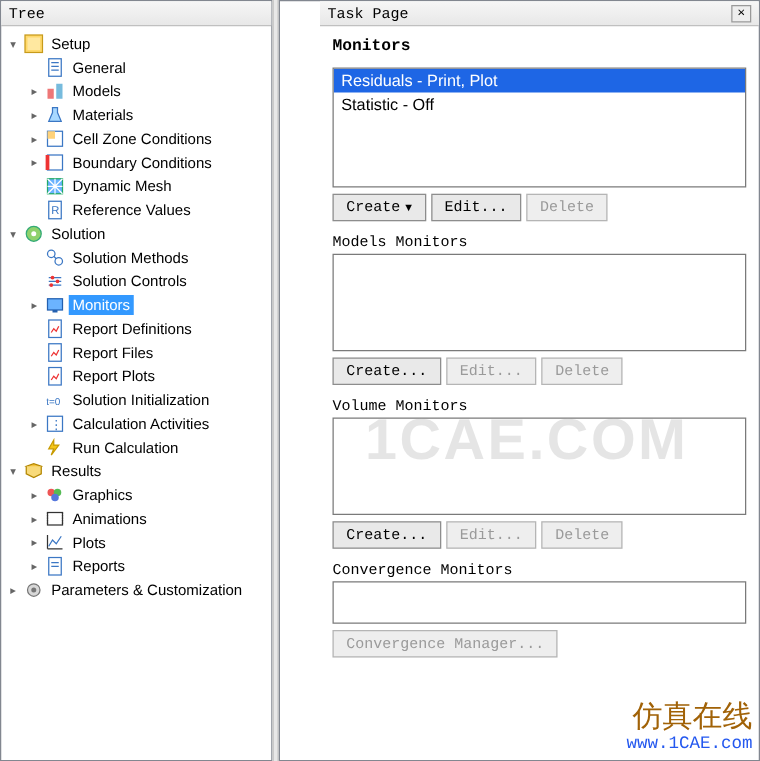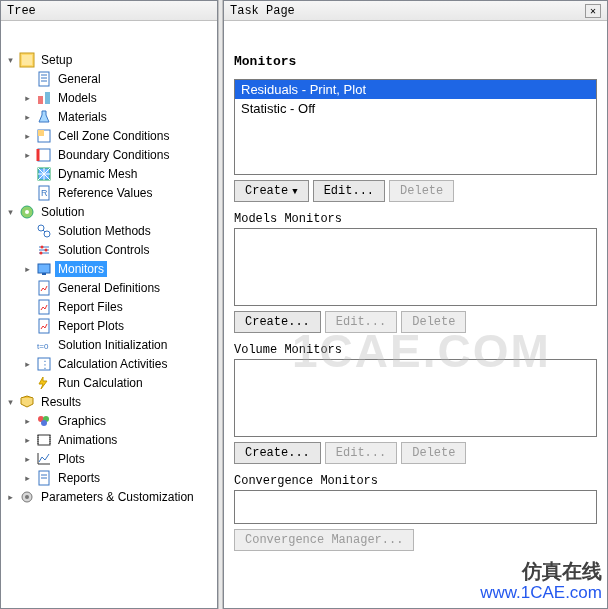--- a/index.html
+++ b/index.html
@@ -11,21 +11,20 @@
     width: 608px;
     height: 609px;
     overflow: hidden;
     display: flex;
   }
   .panel {
     border: 1px solid #828790;
     background: #fff;
     display: flex;
     flex-direction: column;
-    gap: 25px;
   }
   .panel-title {
     background: linear-gradient(#f6f6f6, #e8e8e8);
     border-bottom: 1px solid #c0c0c0;
     padding: 2px 6px;
     font-family: "Courier New", monospace;
     font-size: 12px;
     display: flex;
     align-items: center;
     height: 20px;
@@ -39,21 +38,21 @@
     background: #eee;
     display: flex;
     align-items: center;
     justify-content: center;
     font-size: 10px;
     cursor: pointer;
   }
   
   .tree-panel { width: 218px; height: 100%; }
   .splitter { width: 5px; background: #e8e8e8; border-left:1px solid #c0c0c0; border-right:1px solid #c0c0c0; cursor: col-resize; }
-  .task-panel { flex: 1; height: 100%; }
+  .task-panel { flex: 1; height: 100%; padding-left: 32px; }
   .tree-body { flex: 1; overflow: auto; padding: 4px 0 4px 2px; }
   .tree ul { list-style: none; margin: 0; padding-left: 17px; }
   .tree > ul { padding-left: 2px; }
   .tree li { position: relative; }
   .row {
     display: flex;
     align-items: center;
     height: 19px;
     gap: 3px;
     padding-right: 4px;
@@ -101,22 +100,22 @@
   button .caret { font-size: 9px; margin-left: 4px; }
   .watermark1 {
     position: fixed; left: 292px; top: 324px;
     font-family: Arial, sans-serif; font-size: 46px; font-weight: bold;
     color: rgba(180,180,180,0.35); letter-spacing: 2px; pointer-events: none;
   }
   .wm-right {
     position: fixed; right: 6px; bottom: 6px; text-align: right;
     font-family: "Microsoft YaHei","SimSun",sans-serif; pointer-events:none;
   }
-  .wm-right .l1 { color:#404040; font-size:20px; font-weight:700; text-shadow:1px 1px #fff; }
-  .wm-right .l2 { color:#2458ef; font-size:17px; text-shadow:1px 1px #fff; margin-top:-2px;}
+  .wm-right .l1 { color:#a16207; font-size:24px; font-weight:400; text-shadow:1px 1px #fff; }
+  .wm-right .l2 { color:#2458ef; font-size:14px; text-shadow:1px 1px #fff; margin-top:-2px;font-family:Liberation Mono, monospace;}
 </style>
 </head>
 <body>
 
 <div class="panel tree-panel">
   <div class="panel-title">
     <span>Tree</span>
   </div>
   <div class="tree-body tree">
     <ul>
@@ -274,21 +273,21 @@
             </li>
           <li>
               <div class="row">
             <span class="exp blank"></span>
             <span class="ico">
                   <svg width="16" height="16">
                     <rect x="3" y="1" width="10" height="14" fill="#fff" stroke="#3b77c4"></rect>
                     <path d="M5 11l2-3 2 2 2-4" stroke="#e33" fill="none"></path>
                   </svg>
                 </span>
-            <span class="lbl">General Definitions</span>
+            <span class="lbl">Report Definitions</span>
               </div>
             </li>
           <li>
               <div class="row">
             <span class="exp blank"></span>
             <span class="ico">
                   <svg width="16" height="16">
                     <rect x="3" y="1" width="10" height="14" fill="#fff" stroke="#3b77c4"></rect>
                     <path d="M5 11l2-3 2 2 2-4" stroke="#e33" fill="none"></path>
                   </svg>

